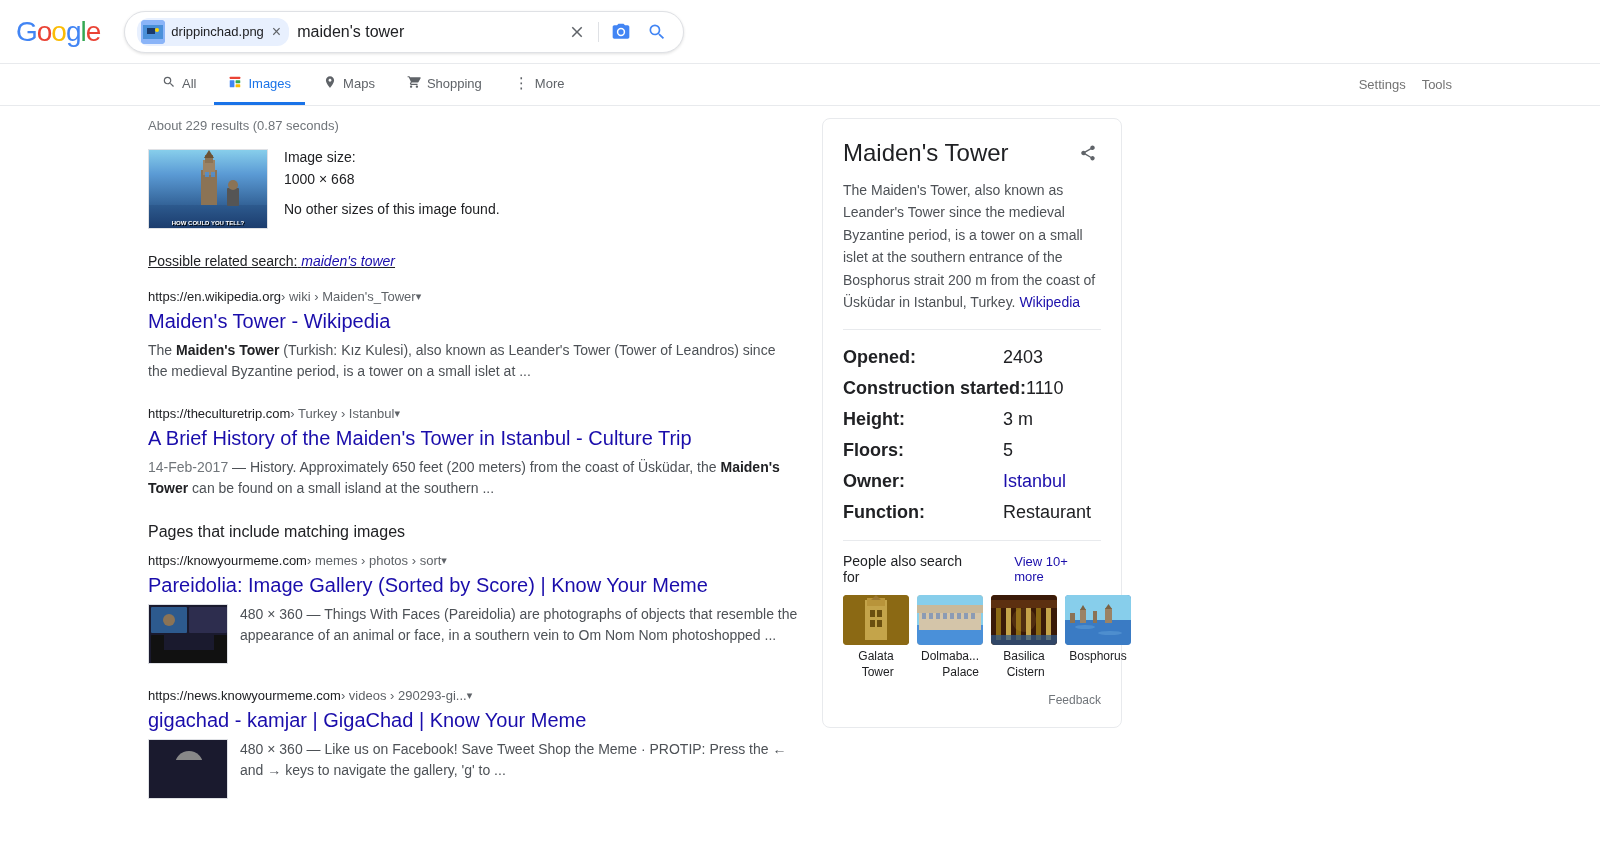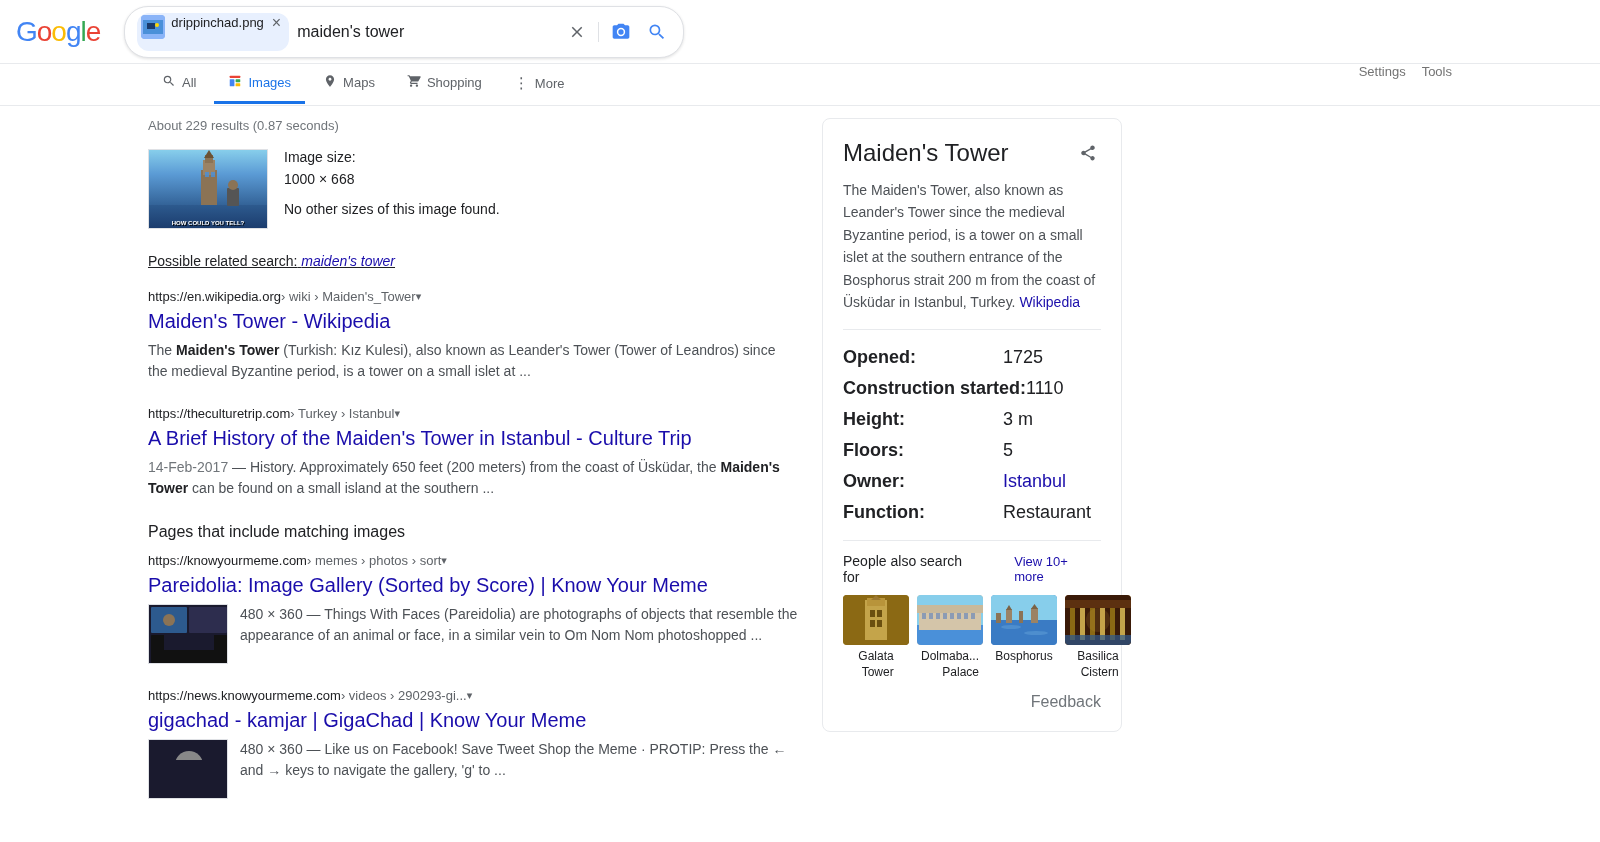--- a/index.html
+++ b/index.html
@@ -40,24 +40,25 @@
       border: 1px solid #dfe1e5;
       border-radius: 24px;
       padding: 6px 12px;
       width: 560px;
       gap: 8px;
       background: #fff;
       box-shadow: 0 1px 3px rgba(0,0,0,0.12);
     }
     .image-chip {
       display: flex;
+      align-items: center;
       gap: 6px;
       background: #e8f0fe;
       border-radius: 12px;
-      padding: 2px 8px 12px 4px;
+      padding: 2px 8px 2px 4px;
       font-size: 13px;
       color: #202124;
     }
     .image-chip-thumb {
       width: 24px;
       height: 24px;
       border-radius: 4px;
       background: #8ab4f8;
       overflow: hidden;
       display: flex;
@@ -101,21 +102,21 @@
     }
     .divider-v {
       width: 1px;
       height: 20px;
       background: #dfe1e5;
     }
 
     
     .nav-tabs {
       display: flex;
-      align-items: flex-start;
+      align-items: center;
       padding: 0 148px;
       border-bottom: 1px solid #e8eaed;
       gap: 4px;
     }
     .nav-tab {
       display: flex;
       align-items: center;
       gap: 6px;
       padding: 10px 14px;
       font-size: 13px;
@@ -380,21 +381,21 @@
       background: #e8eaed;
     }
     .kp-also-label {
       font-size: 12px;
       color: #202124;
       text-align: right;
       line-height: 1.3;
     }
     .kp-feedback {
       text-align: right;
-      font-size: 16px;
+      font-size: 12px;
       color: #70757a;
       margin-top: 12px;
       cursor: pointer;
     }
 
     
     .also-img-galata { background: linear-gradient(135deg, #8B6914 0%, #C4A44A 50%, #6B4F0F 100%); }
     .also-img-dolmabahce { background: linear-gradient(135deg, #d4c5a9 0%, #c9b99a 50%, #b8a589 100%); }
     .also-img-bosphorus { background: linear-gradient(135deg, #5B9BD5 0%, #3A7BC4 50%, #7EB3E6 100%); }
     .also-img-basilica { background: linear-gradient(135deg, #8B4513 0%, #D4A044 50%, #5C3010 100%); }
@@ -607,21 +608,21 @@
               <rect x="2" y="2" width="36" height="26" fill="#2d5a8e" rx="1"></rect>
               <rect x="40" y="2" width="38" height="26" fill="#2d2d4e" rx="1"></rect>
               <rect x="2" y="30" width="76" height="28" fill="#111" rx="1"></rect>
               <circle cx="20" cy="15" r="6" fill="#8B7355"></circle>
               <rect x="15" y="30" width="50" height="15" fill="#1a1a2e"></rect>
             </svg>
           </div>
         </div>
         <div class="result-desc">
           <span>480 × 360</span>
-          <span> — Things With Faces (Pareidolia) are photographs of objects that resemble the appearance of an animal or face, in a similar vein to Om Nom Nom photoshopped ...</span>
+          <span> — Things With Faces (Pareidolia) are photographs of objects that resemble the appearance of an animal or face, in a southern vein to Om Nom Nom photoshopped ...</span>
         </div>
       </div>
     </div>
 
     <div class="search-result">
       <div class="result-url">
         <span class="result-url-text">https://news.knowyourmeme.com</span>
         <span class="result-breadcrumb">› videos › 290293-gi...</span>
         <span class="result-dropdown">▾</span>
       </div>
@@ -655,21 +656,21 @@
           </svg>
         </button>
       </div>
       <p class="kp-description">
         <span>The Maiden's Tower, also known as Leander's Tower since the medieval Byzantine period, is a tower on a small islet at the southern entrance of the Bosphorus strait 200 m from the coast of Üsküdar in Istanbul, Turkey.</span>
         <a href="#">Wikipedia</a>
       </p>
       <div class="kp-facts">
         <div class="kp-fact-row">
           <span class="kp-fact-label">Opened:</span>
-          <span class="kp-fact-value">1725</span>
+          <span class="kp-fact-value">2403</span>
         </div>
         <div class="kp-fact-row">
           <span class="kp-fact-label">Construction started:</span>
           <span class="kp-fact-value">1110</span>
         </div>
         <div class="kp-fact-row">
           <span class="kp-fact-label">Height:</span>
           <span class="kp-fact-value">3 m</span>
         </div>
         <div class="kp-fact-row">
@@ -721,57 +722,57 @@
                 <rect x="26" y="18" width="4" height="6" fill="#8B9BB4"></rect>
                 <rect x="33" y="18" width="4" height="6" fill="#8B9BB4"></rect>
                 <rect x="40" y="18" width="4" height="6" fill="#8B9BB4"></rect>
                 <rect x="47" y="18" width="4" height="6" fill="#8B9BB4"></rect>
                 <rect x="54" y="18" width="4" height="6" fill="#8B9BB4"></rect>
               </svg>
             </div>
             <span class="kp-also-label">Dolmaba...<br>Palace</span>
           </div>
           <div class="kp-also-item">
+            <div class="kp-also-img also-img-basilica">
+              <svg width="66" height="50" viewBox="0 0 66 50">
+                <rect width="66" height="50" fill="#3a1a08"></rect>
+
+                <rect x="5" y="10" width="5" height="35" fill="#8B6914"></rect>
+                <rect x="15" y="10" width="5" height="35" fill="#C4A44A"></rect>
+                <rect x="25" y="10" width="5" height="35" fill="#8B6914"></rect>
+                <rect x="35" y="10" width="5" height="35" fill="#C4A44A"></rect>
+                <rect x="45" y="10" width="5" height="35" fill="#8B6914"></rect>
+                <rect x="55" y="10" width="5" height="35" fill="#C4A44A"></rect>
+
+                <rect x="0" y="40" width="66" height="10" fill="#2d5a8e" opacity="0.7"></rect>
+
+                <rect x="0" y="5" width="66" height="8" fill="#5C3010"></rect>
+
+                <circle cx="33" cy="25" r="12" fill="#D4A044" opacity="0.15"></circle>
+              </svg>
+            </div>
+            <span class="kp-also-label">Basilica<br>Cistern</span>
+          </div>
+          <div class="kp-also-item">
             <div class="kp-also-img also-img-bosphorus">
               <svg width="66" height="50" viewBox="0 0 66 50">
                 <rect width="66" height="25" fill="#87CEEB"></rect>
                 <rect y="25" width="66" height="25" fill="#3A7BC4"></rect>
 
                 <ellipse cx="20" cy="32" rx="10" ry="2" fill="#5B9BD5" opacity="0.6"></ellipse>
                 <ellipse cx="45" cy="38" rx="12" ry="2" fill="#5B9BD5" opacity="0.6"></ellipse>
 
                 <rect x="5" y="18" width="5" height="10" fill="#8B7355"></rect>
                 <rect x="15" y="14" width="6" height="14" fill="#9B8365"></rect>
                 <polygon points="18,10 15,15 21,15" fill="#7B6345"></polygon>
                 <rect x="28" y="16" width="4" height="12" fill="#8B7355"></rect>
                 <rect x="40" y="13" width="7" height="15" fill="#9B8365"></rect>
                 <polygon points="43.5,9 40,14 47,14" fill="#7B6345"></polygon>
               </svg>
             </div>
             <span class="kp-also-label">Bosphorus</span>
           </div>
-          <div class="kp-also-item">
-            <div class="kp-also-img also-img-basilica">
-              <svg width="66" height="50" viewBox="0 0 66 50">
-                <rect width="66" height="50" fill="#3a1a08"></rect>
-
-                <rect x="5" y="10" width="5" height="35" fill="#8B6914"></rect>
-                <rect x="15" y="10" width="5" height="35" fill="#C4A44A"></rect>
-                <rect x="25" y="10" width="5" height="35" fill="#8B6914"></rect>
-                <rect x="35" y="10" width="5" height="35" fill="#C4A44A"></rect>
-                <rect x="45" y="10" width="5" height="35" fill="#8B6914"></rect>
-                <rect x="55" y="10" width="5" height="35" fill="#C4A44A"></rect>
-
-                <rect x="0" y="40" width="66" height="10" fill="#2d5a8e" opacity="0.7"></rect>
-
-                <rect x="0" y="5" width="66" height="8" fill="#5C3010"></rect>
-
-                <circle cx="33" cy="25" r="12" fill="#D4A044" opacity="0.15"></circle>
-              </svg>
-            </div>
-            <span class="kp-also-label">Basilica<br>Cistern</span>
-          </div>
         </div>
       </div>
       <div class="kp-feedback">Feedback</div>
     </div>
   </div>
 </div>
 
 </body></html>

